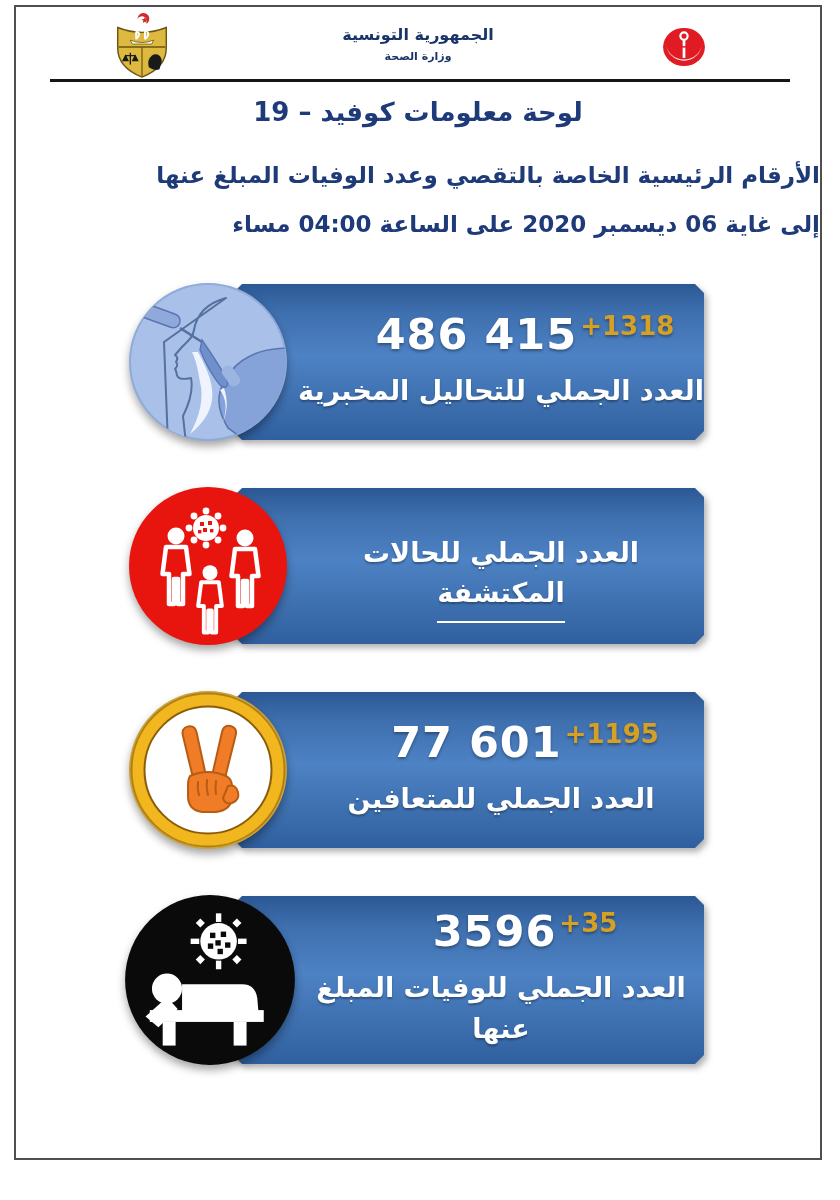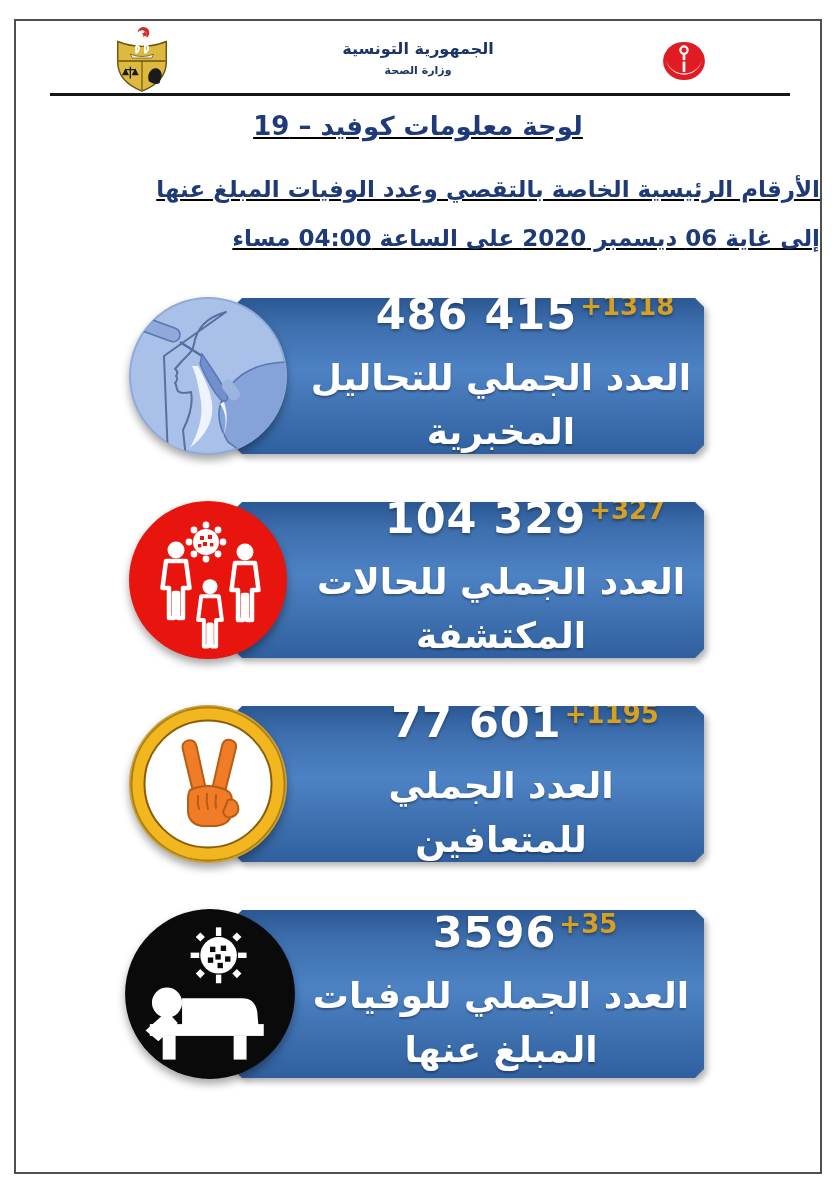--- a/index.html
+++ b/index.html
@@ -1,22 +1,22 @@
 <!DOCTYPE html>
 <html lang="ar"><head>
 <meta charset="utf-8">
 <style>
   html,body{margin:0;padding:0;}
   body{
     width:840px;height:1200px;background:#ffffff;position:relative;
     font-family:"DejaVu Sans", sans-serif;
   }
   .sheet{
-    position:absolute;left:14px;top:19px;width:808px;height:1155px;
-    border:2px solid #4f4f4f;background:#fff;box-sizing:border-box;text-decoration:underline;
+    position:absolute;left:14px;top:5px;width:808px;height:1155px;
+    border:2px solid #4f4f4f;background:#fff;box-sizing:border-box;
   }
   
   .hdr{position:relative;height:76px;}
   .coat{position:absolute;left:96px;top:4px;width:60px;height:68px;}
   .hdr-text{position:absolute;left:0;right:0;top:14px;text-align:center;
     color:#1b3467;font-weight:bold;direction:rtl;}
   .hdr-text .l1{font-size:16px;line-height:1.7;}
   .hdr-text .l2{font-size:11px;line-height:1.7;}
   .mlogo{position:absolute;right:112px;top:20px;width:48px;height:40px;}
   .hdr-rule{position:absolute;left:34px;right:30px;top:72px;height:3px;background:#161616;}
@@ -39,21 +39,21 @@
     background:linear-gradient(180deg,#2b5894 0%,#3e6fae 18%,#4d82c4 46%,#3c6ead 78%,#2f5f9e 100%);
     clip-path:polygon(36px 0,calc(100% - 9px) 0,100% 9px,100% calc(100% - 9px),
       calc(100% - 9px) 100%,36px 100%,0 calc(100% - 36px),0 36px);
     display:flex;flex-direction:column;justify-content:center;align-items:center;
     padding-left:92px;
   }
   .value-row{direction:ltr;color:#fff;font-size:43px;font-weight:bold;line-height:1;
     text-shadow:0 2px 3px rgba(0,0,0,0.35);letter-spacing:1px;margin-left:48px;}
   .delta{font-size:26px;color:#d6a023;position:relative;top:-14px;margin-left:3px;
     letter-spacing:0;}
-  .stat-label{margin-top:15px;color:#fff;font-size:36px;font-weight:bold;direction:rtl;
+  .stat-label{margin-top:15px;color:#fff;font-size:27px;font-weight:bold;direction:rtl;
     text-align:center;text-shadow:0 2px 2px rgba(0,0,0,0.30);line-height:1.5;}
   .stat-label .u{border-bottom:2px solid #fff;padding-bottom:13px;}
   .card.tall .stat-label{max-width:380px;}
 </style>
 </head>
 <body>
 
 <div class="sheet">
 
   <div class="hdr">
@@ -155,21 +155,20 @@
             <path d="M-10,-11 L10,-11 L13.5,16 L7,16 L7,46 L2,46 L2,21 L-2,21 L-2,46 L-7,46 L-7,16 L-13.5,16 Z" fill="#e8150f" stroke="#fff" stroke-width="4.5" stroke-linejoin="round"></path>
           </g>
           <g transform="translate(82,106) scale(0.88)">
             <circle cx="0" cy="-22" r="8.5" fill="#fff"></circle>
             <path d="M-10,-11 L10,-11 L13.5,16 L7,16 L7,46 L2,46 L2,21 L-2,21 L-2,46 L-7,46 L-7,16 L-13.5,16 Z" fill="#e8150f" stroke="#fff" stroke-width="4.5" stroke-linejoin="round"></path>
           </g>
         </g>
       </svg>
       <div class="banner-wrap">
           <div class="banner">
-        <div class="value-row"><span>104 329</span><span class="delta">+327</span></div>
         <div class="stat-label"><span>العدد الجملي للحالات</span> <span class="u">المكتشفة</span></div>
       </div>
         </div>
     </div>
 
     <div class="card">
       <svg class="circle" viewBox="0 0 160 160">
         <circle cx="80" cy="80" r="78" fill="#ffffff" stroke="#caa23c" stroke-width="2"></circle>
         <circle cx="80" cy="80" r="70" fill="none" stroke="#f2b61e" stroke-width="12"></circle>
         <circle cx="80" cy="80" r="63.5" fill="none" stroke="#8a5c08" stroke-width="2"></circle>

